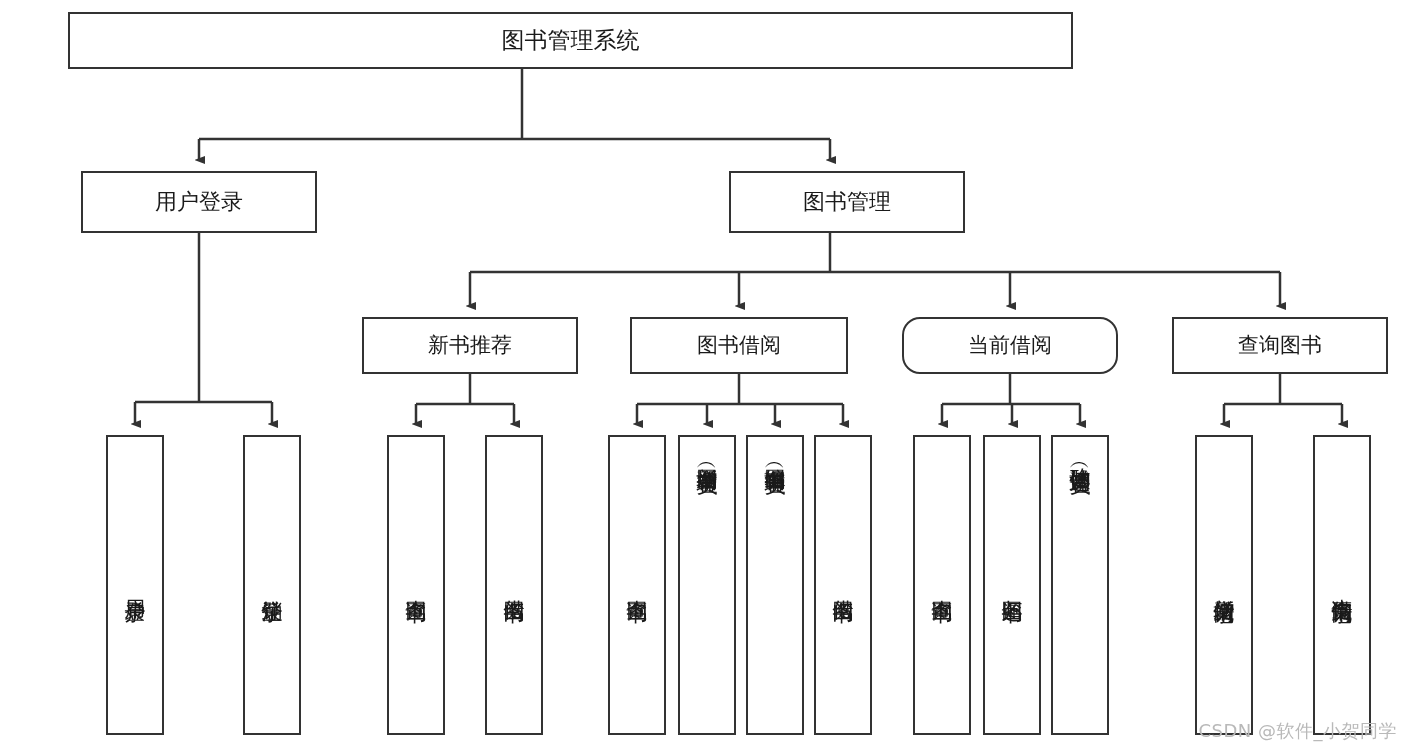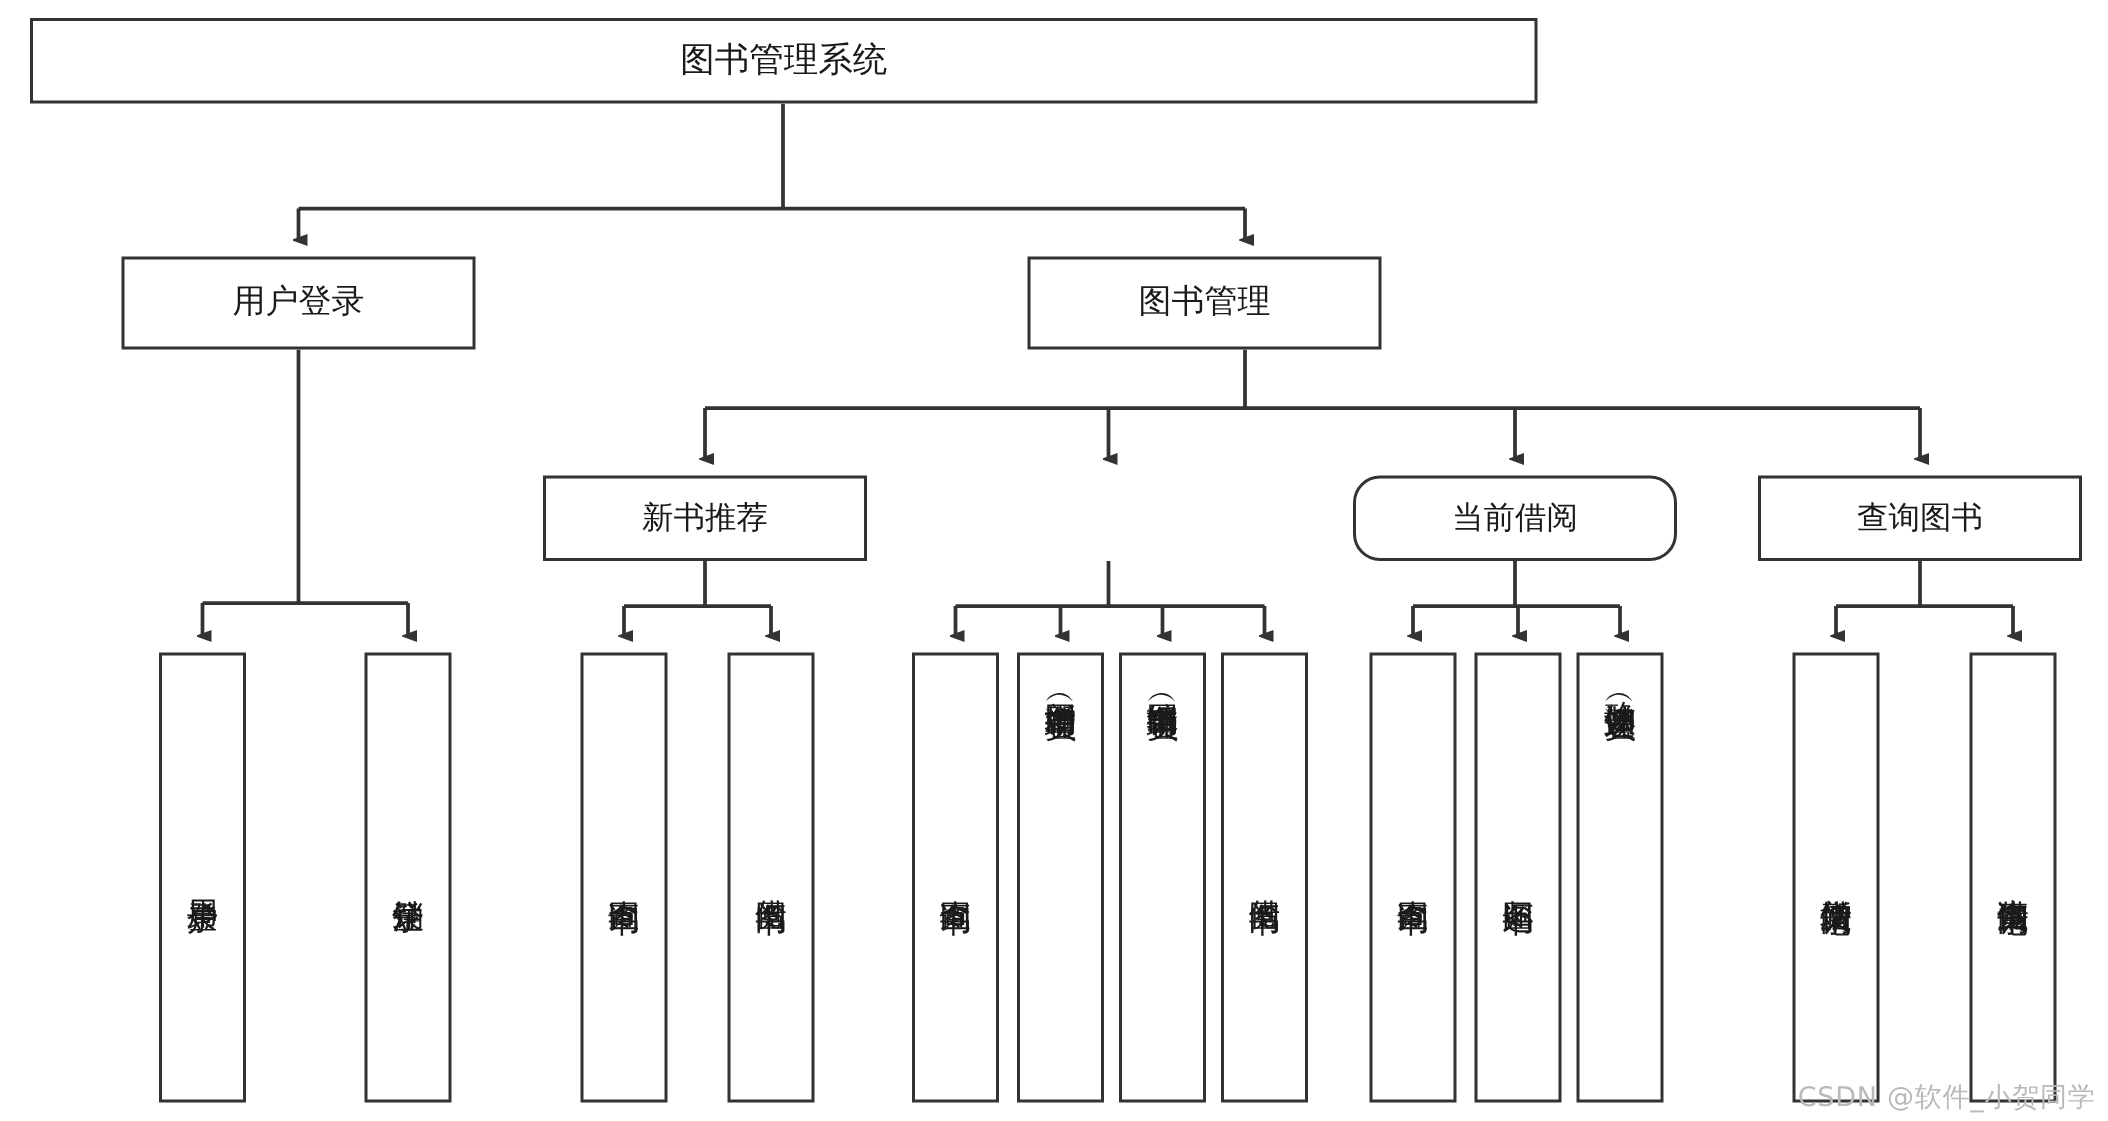--- a/index.html
+++ b/index.html
@@ -36,20 +36,21 @@
     color: #1a1a1a;
   }
   .node .label {
     display: block;
     text-align: center;
     line-height: 1.18;
     color: #1a1a1a;
   }
   .node.root {
     border-width: 2px;
+    margin-left: 48px;
   }
   .node.root .label {
     font-size: 23px;
   }
   .node.level2 .label {
     font-size: 22px;
   }
   .node.level3 .label {
     font-size: 21px;
   }
@@ -134,27 +135,30 @@
     </g>
   </svg>
 
   <div class="node root" style="left:20px; top:12px; width:1005px; height:57px;">
     <span class="label">图书管理系统</span>
   </div>
 
   <div class="node level2" style="left:81px; top:171px; width:236px; height:62px;">
     <span class="label">用户登录</span>
   </div>
-  <div class="node level2" style="left:685px; top:171px; width:236px; height:62px;">
+  <div class="node level2" style="left:729px; top:171px; width:236px; height:62px;">
     <span class="label">图书管理</span>
   </div>
 
   <div class="node level3" style="left:362px; top:317px; width:216px; height:57px;justify-content:center;">
     <span class="label">新书推荐</span>
   </div>
+  <div class="node level3" style="left:630px; top:317px; width:218px; height:57px;">
+    <span class="label">图书借阅</span>
+  </div>
   <div class="node level3" style="left:902px; top:317px; width:216px; height:57px;border-radius:18px;">
     <span class="label">当前借阅</span>
   </div>
   <div class="node level3" style="left:1172px; top:317px; width:216px; height:57px;">
     <span class="label">查询图书</span>
   </div>
 
   <div class="node leaf centered" style="left:106px; top:435px; width:58px; height:300px;">
     <span class="label">用户登录</span>
   </div>

